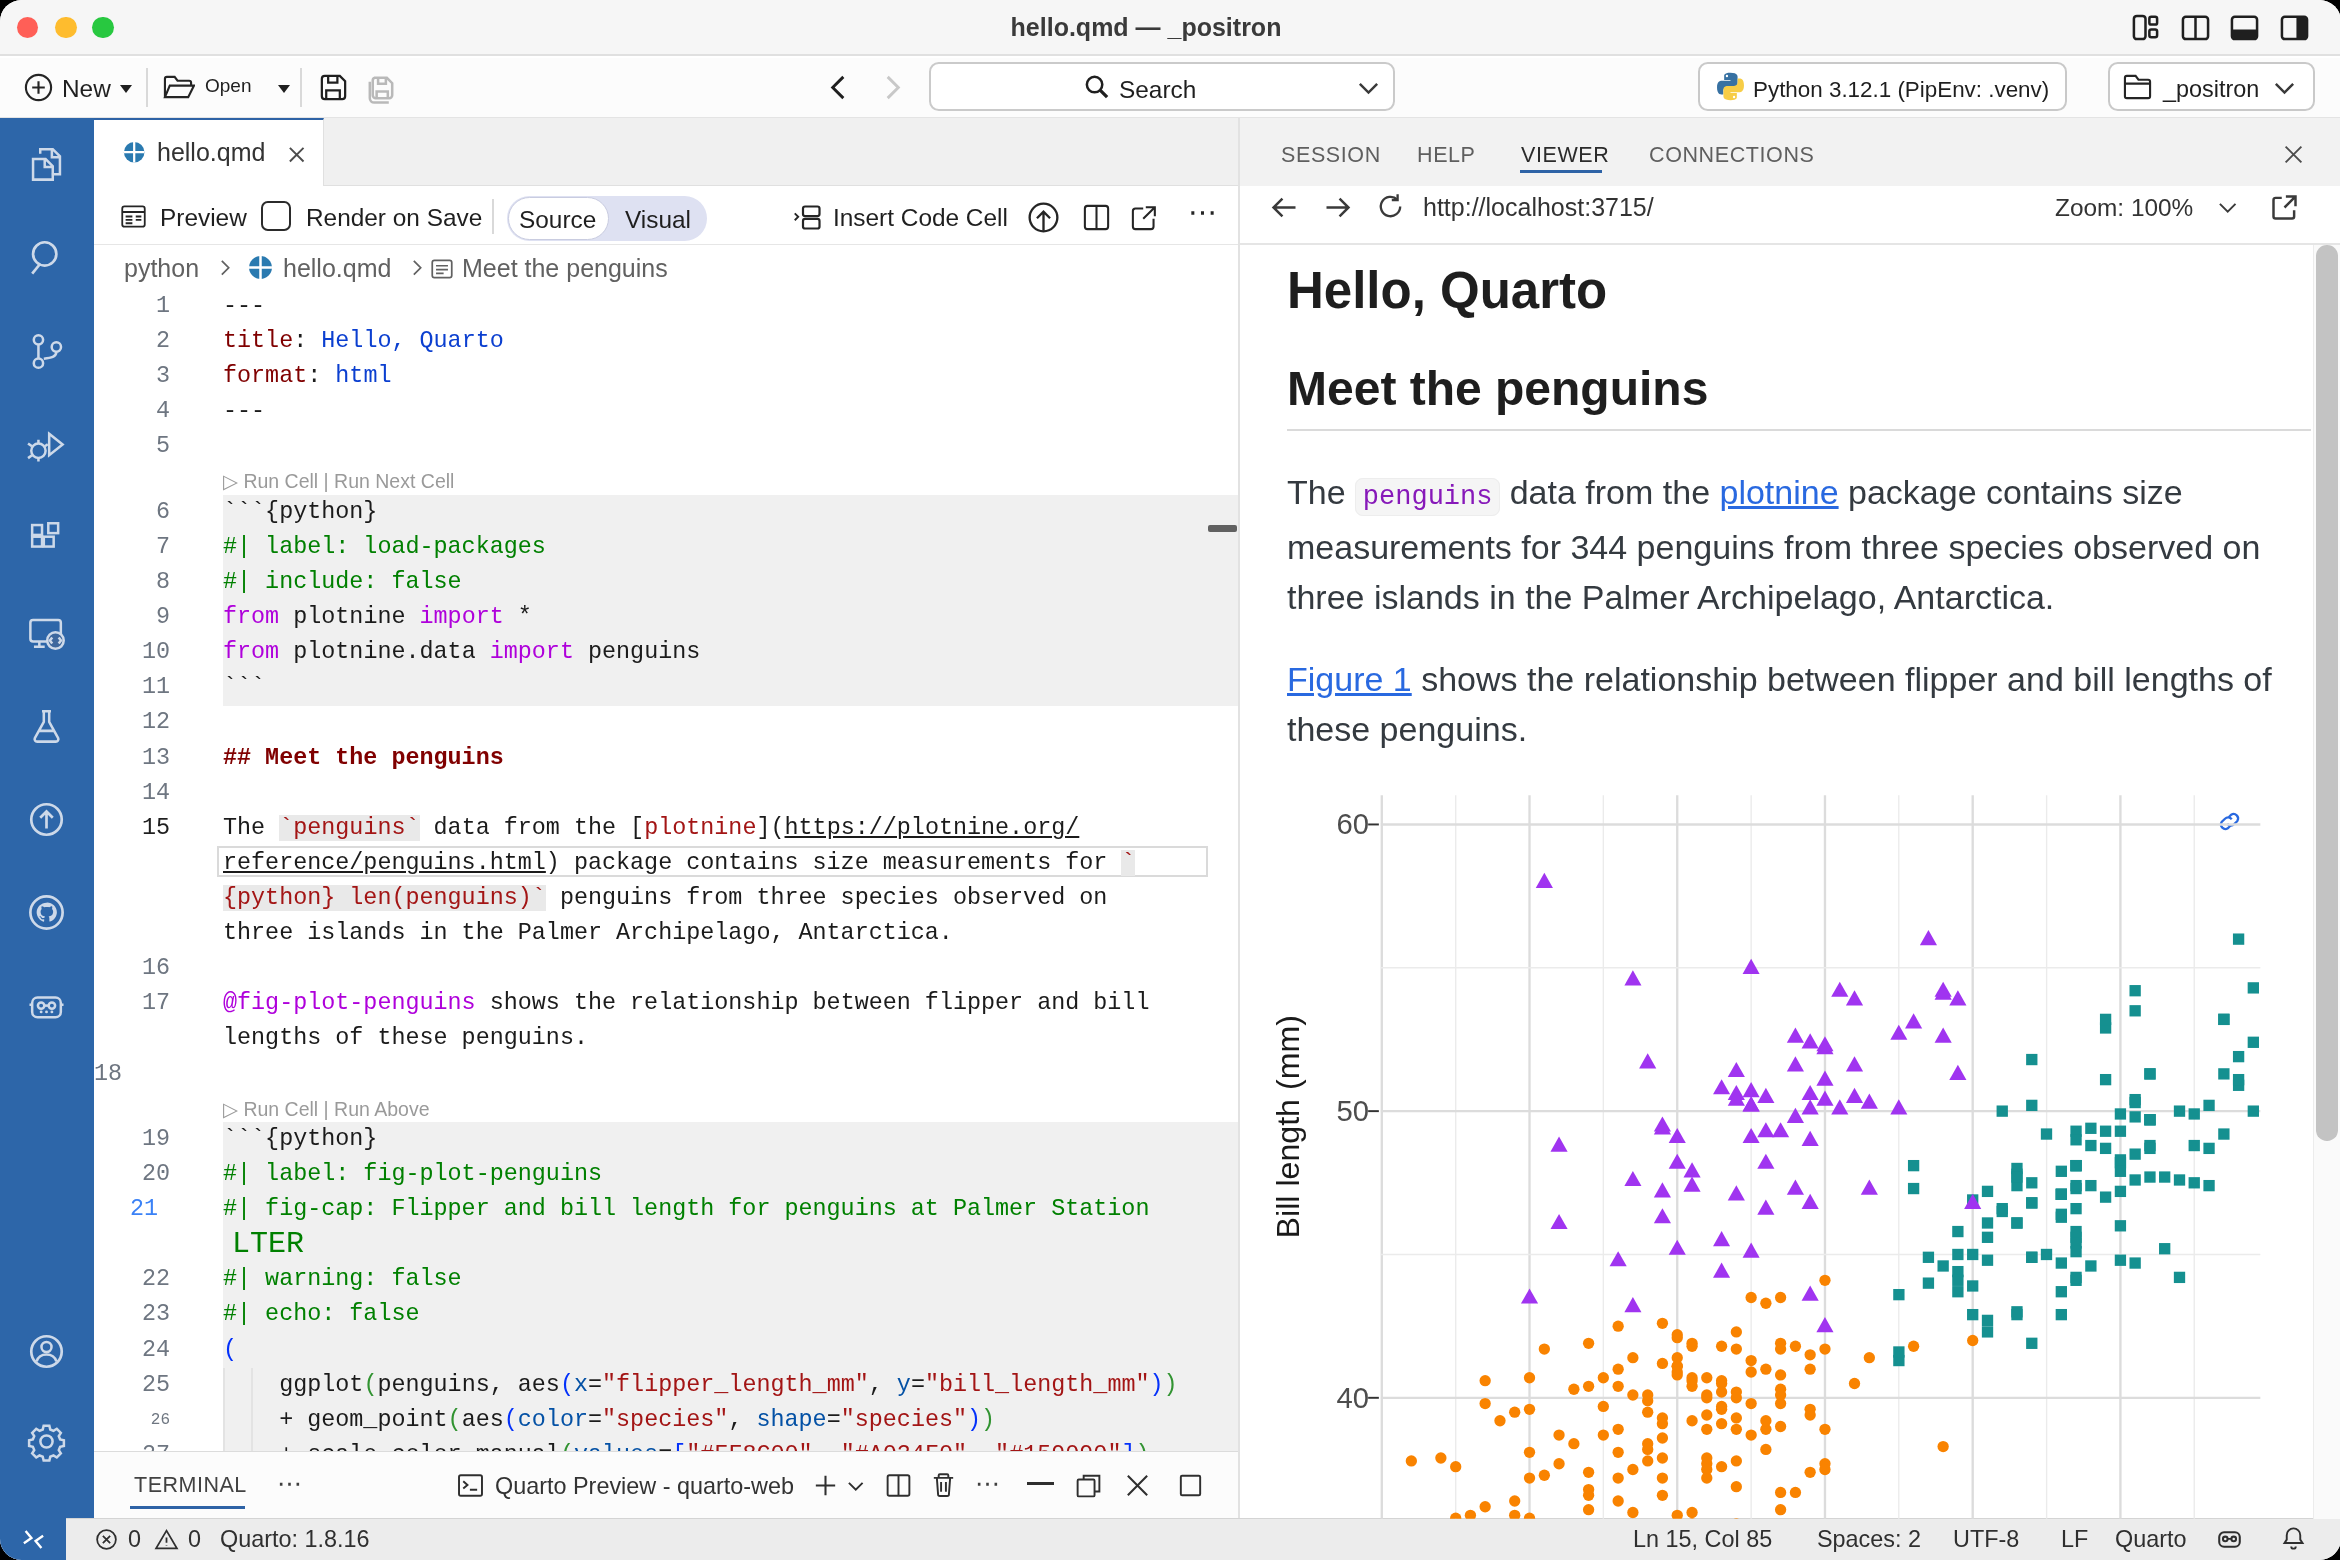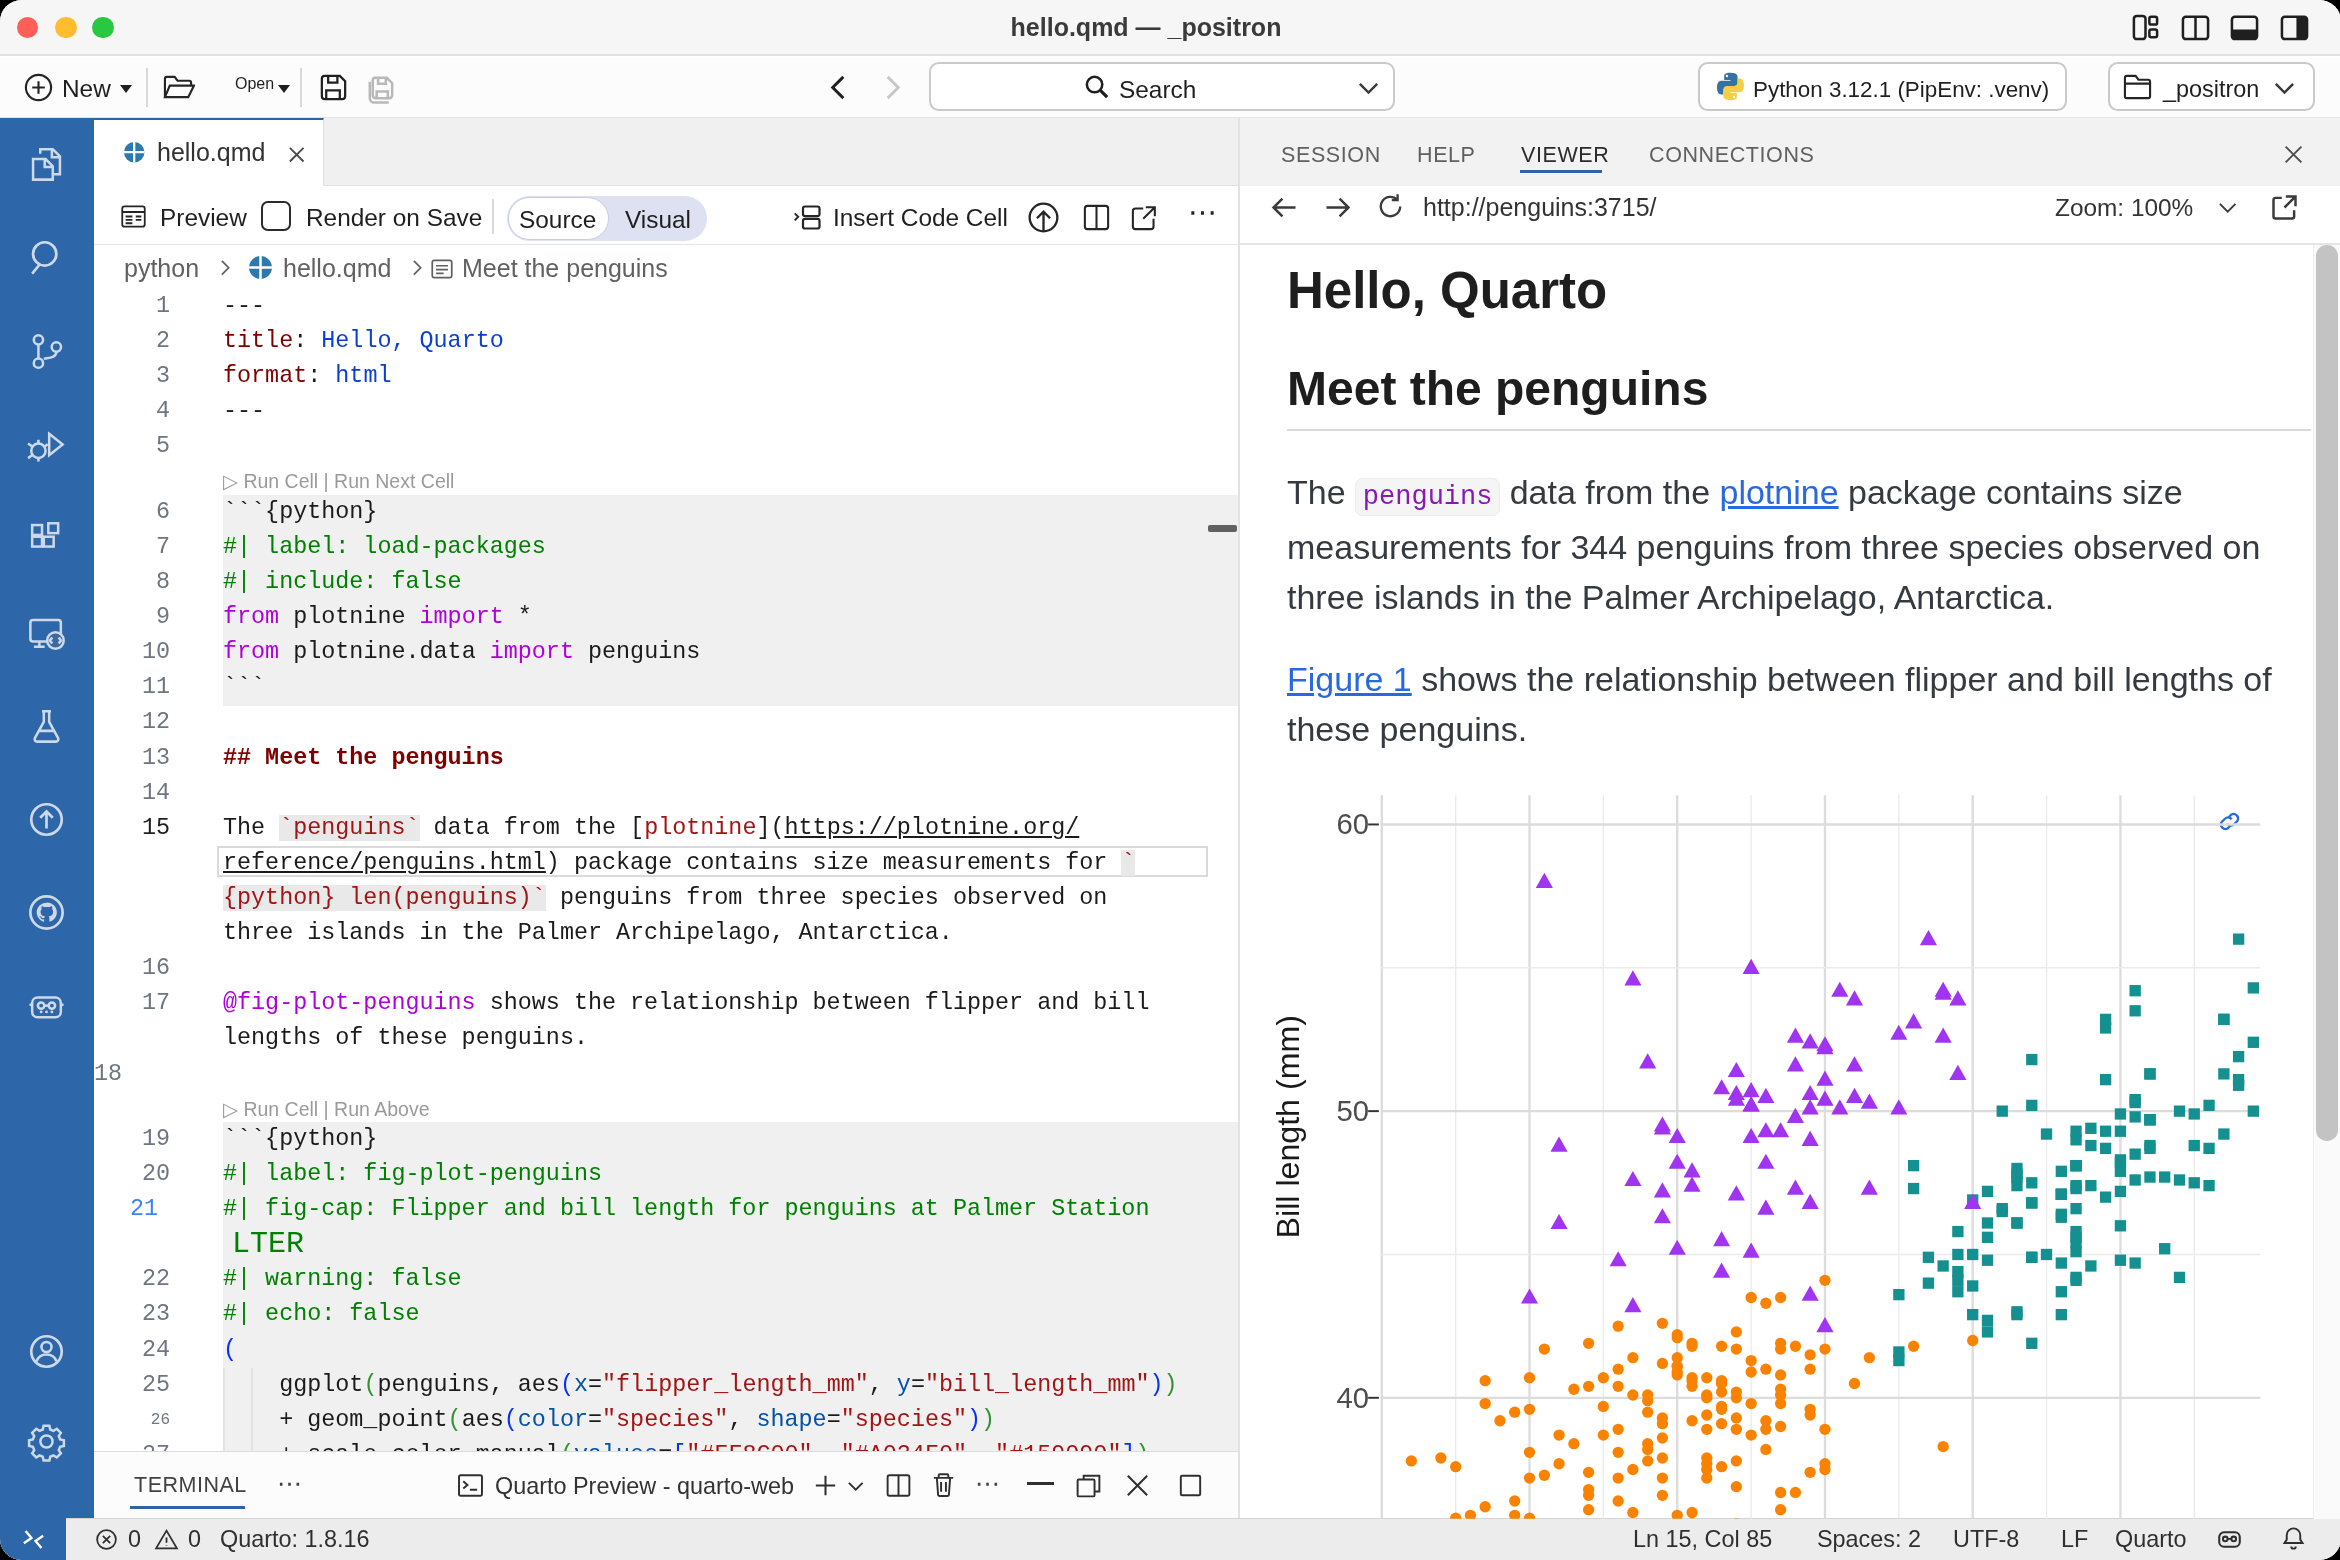--- a/index.html
+++ b/index.html
@@ -38,21 +38,21 @@
       <circle cx="16" cy="16" r="13" fill="none" stroke="#252525" stroke-width="2.2"></circle>
       <line x1="16" y1="9.5" x2="16" y2="22.5" fill="none" stroke="#252525" stroke-width="2.2"></line>
       <line x1="9.5" y1="16" x2="22.5" y2="16" fill="none" stroke="#252525" stroke-width="2.2"></line>
     </svg>
     <div class="abs" style="left:62px;top:75px;font-size:24.4px;color:#1f1f1f;">New</div>
     <div class="abs" style="left:120px;top:85px;width:0;height:0;border-left:6.8px solid transparent;border-right:6.8px solid transparent;border-top:8.8px solid #1f1f1f;"></div>
     <div class="abs" style="left:146px;top:68px;width:2px;height:39px;background:#d9d9d9;"></div>
     <svg class="abs" style="left:162px;top:72px" width="33" height="31" viewBox="0 0 34 32">
       <path d="M3 26 V7 a2 2 0 0 1 2-2 h8 l3 4 h12 a2 2 0 0 1 2 2 v3 M3 26 l5-12 h25 l-6 12 z" fill="none" stroke="#252525" stroke-width="2.2"></path>
     </svg>
-    <div class="abs" style="left:205px;top:75px;font-size:16px;color:#1f1f1f;margin-left:30px;">Open</div>
+    <div class="abs" style="left:205px;top:75px;font-size:19px;color:#1f1f1f;">Open</div>
     <div class="abs" style="left:278px;top:85px;width:0;height:0;border-left:6.8px solid transparent;border-right:6.8px solid transparent;border-top:8.8px solid #1f1f1f;"></div>
     <div class="abs" style="left:300px;top:68px;width:2px;height:39px;background:#d9d9d9;"></div>
     <svg class="abs" style="left:317px;top:71px" width="33" height="33" viewBox="0 0 34 34">
       <path d="M5 8 a3 3 0 0 1 3-3 h15.5 l5.5 5.5 v15.5 a3 3 0 0 1 -3 3 h-18 a3 3 0 0 1 -3-3 z" fill="none" stroke="#1f1f1f" stroke-width="2.3"></path>
       <path d="M11.5 5.5 v6.5 h9.5 v-6.5 M9.5 28.5 v-8.5 h14 v8.5" fill="none" stroke="#1f1f1f" stroke-width="2.3"></path>
     </svg>
     <svg class="abs" style="left:363px;top:71px" width="37" height="35" viewBox="0 0 38 36">
       <path d="M12 7 h12.5 l5.5 5.5 v12.5 a3 3 0 0 1 -3 3 h-14 a3 3 0 0 1 -3-3 v-15 a3 3 0 0 1 2-3 z" fill="none" stroke="#b9b9b9" stroke-width="2.6"></path>
       <path d="M15.5 7.5 v5.5 h8 v-5.5 M14 28 v-7 h11.5 v7" fill="none" stroke="#b9b9b9" stroke-width="2.6"></path>
       <path d="M7 11 v17 a4.5 4.5 0 0 0 4.5 4.5 h15" fill="none" stroke="#b9b9b9" stroke-width="2.6"></path>
@@ -349,21 +349,21 @@
     <svg class="abs" style="left:1268px;top:191px" width="33" height="33" viewBox="0 0 24 24">
       <path d="M20 12 H4 M10.5 5.5 L4 12 l6.5 6.5" fill="none" stroke="#3a3a3a" stroke-width="1.8"></path>
     </svg>
     <svg class="abs" style="left:1321px;top:191px" width="33" height="33" viewBox="0 0 24 24">
       <path d="M4 12 H20 M13.5 5.5 L20 12 l-6.5 6.5" fill="none" stroke="#3a3a3a" stroke-width="1.8"></path>
     </svg>
     <svg class="abs" style="left:1375px;top:191px" width="31" height="31" viewBox="0 0 24 24">
       <path d="M19.5 12 a7.5 7.5 0 1 1 -2.2-5.3" fill="none" stroke="#3a3a3a" stroke-width="1.8"></path>
       <path d="M17.5 2.5 v4.5 h-4.5" fill="none" stroke="#3a3a3a" stroke-width="1.8"></path>
     </svg>
-    <div class="abs" style="left:1423px;top:193px;font-size:25px;color:#333;">http://penguins:3715/</div>
+    <div class="abs" style="left:1423px;top:193px;font-size:25px;color:#333;">http://localhost:3715/</div>
     <div class="abs" style="left:2055px;top:194px;font-size:24.4px;color:#333;">Zoom: 100%</div>
     <svg class="abs" style="left:2216px;top:199px" width="23.4" height="19.5" viewBox="0 0 24 20">
       <path d="M4 5 l8 8 l8-8" fill="none" stroke="#3a3a3a" stroke-width="2"></path>
     </svg>
     <svg class="abs" style="left:2268px;top:191px" width="33" height="33" viewBox="0 0 24 24">
       <path d="M10 5 H5.5 a1.5 1.5 0 0 0 -1.5 1.5 v12 a1.5 1.5 0 0 0 1.5 1.5 h12 a1.5 1.5 0 0 0 1.5-1.5 V14 M13 4 h7 v7 M19.5 4.5 L12 12" fill="none" stroke="#3a3a3a" stroke-width="1.8"></path>
     </svg>
     <div class="abs" style="left:1240px;top:243px;width:1101px;height:2px;background:#e5e5e5;"></div>
     <div class="abs" style="left:2313px;top:245px;width:27px;height:1274px;background:#fafafa;border-left:1px solid #ececec;"></div>
     <div class="abs" style="left:2316px;top:245px;width:21.5px;height:896px;background:#c3c3c3;border-radius:10.7px;"></div>

